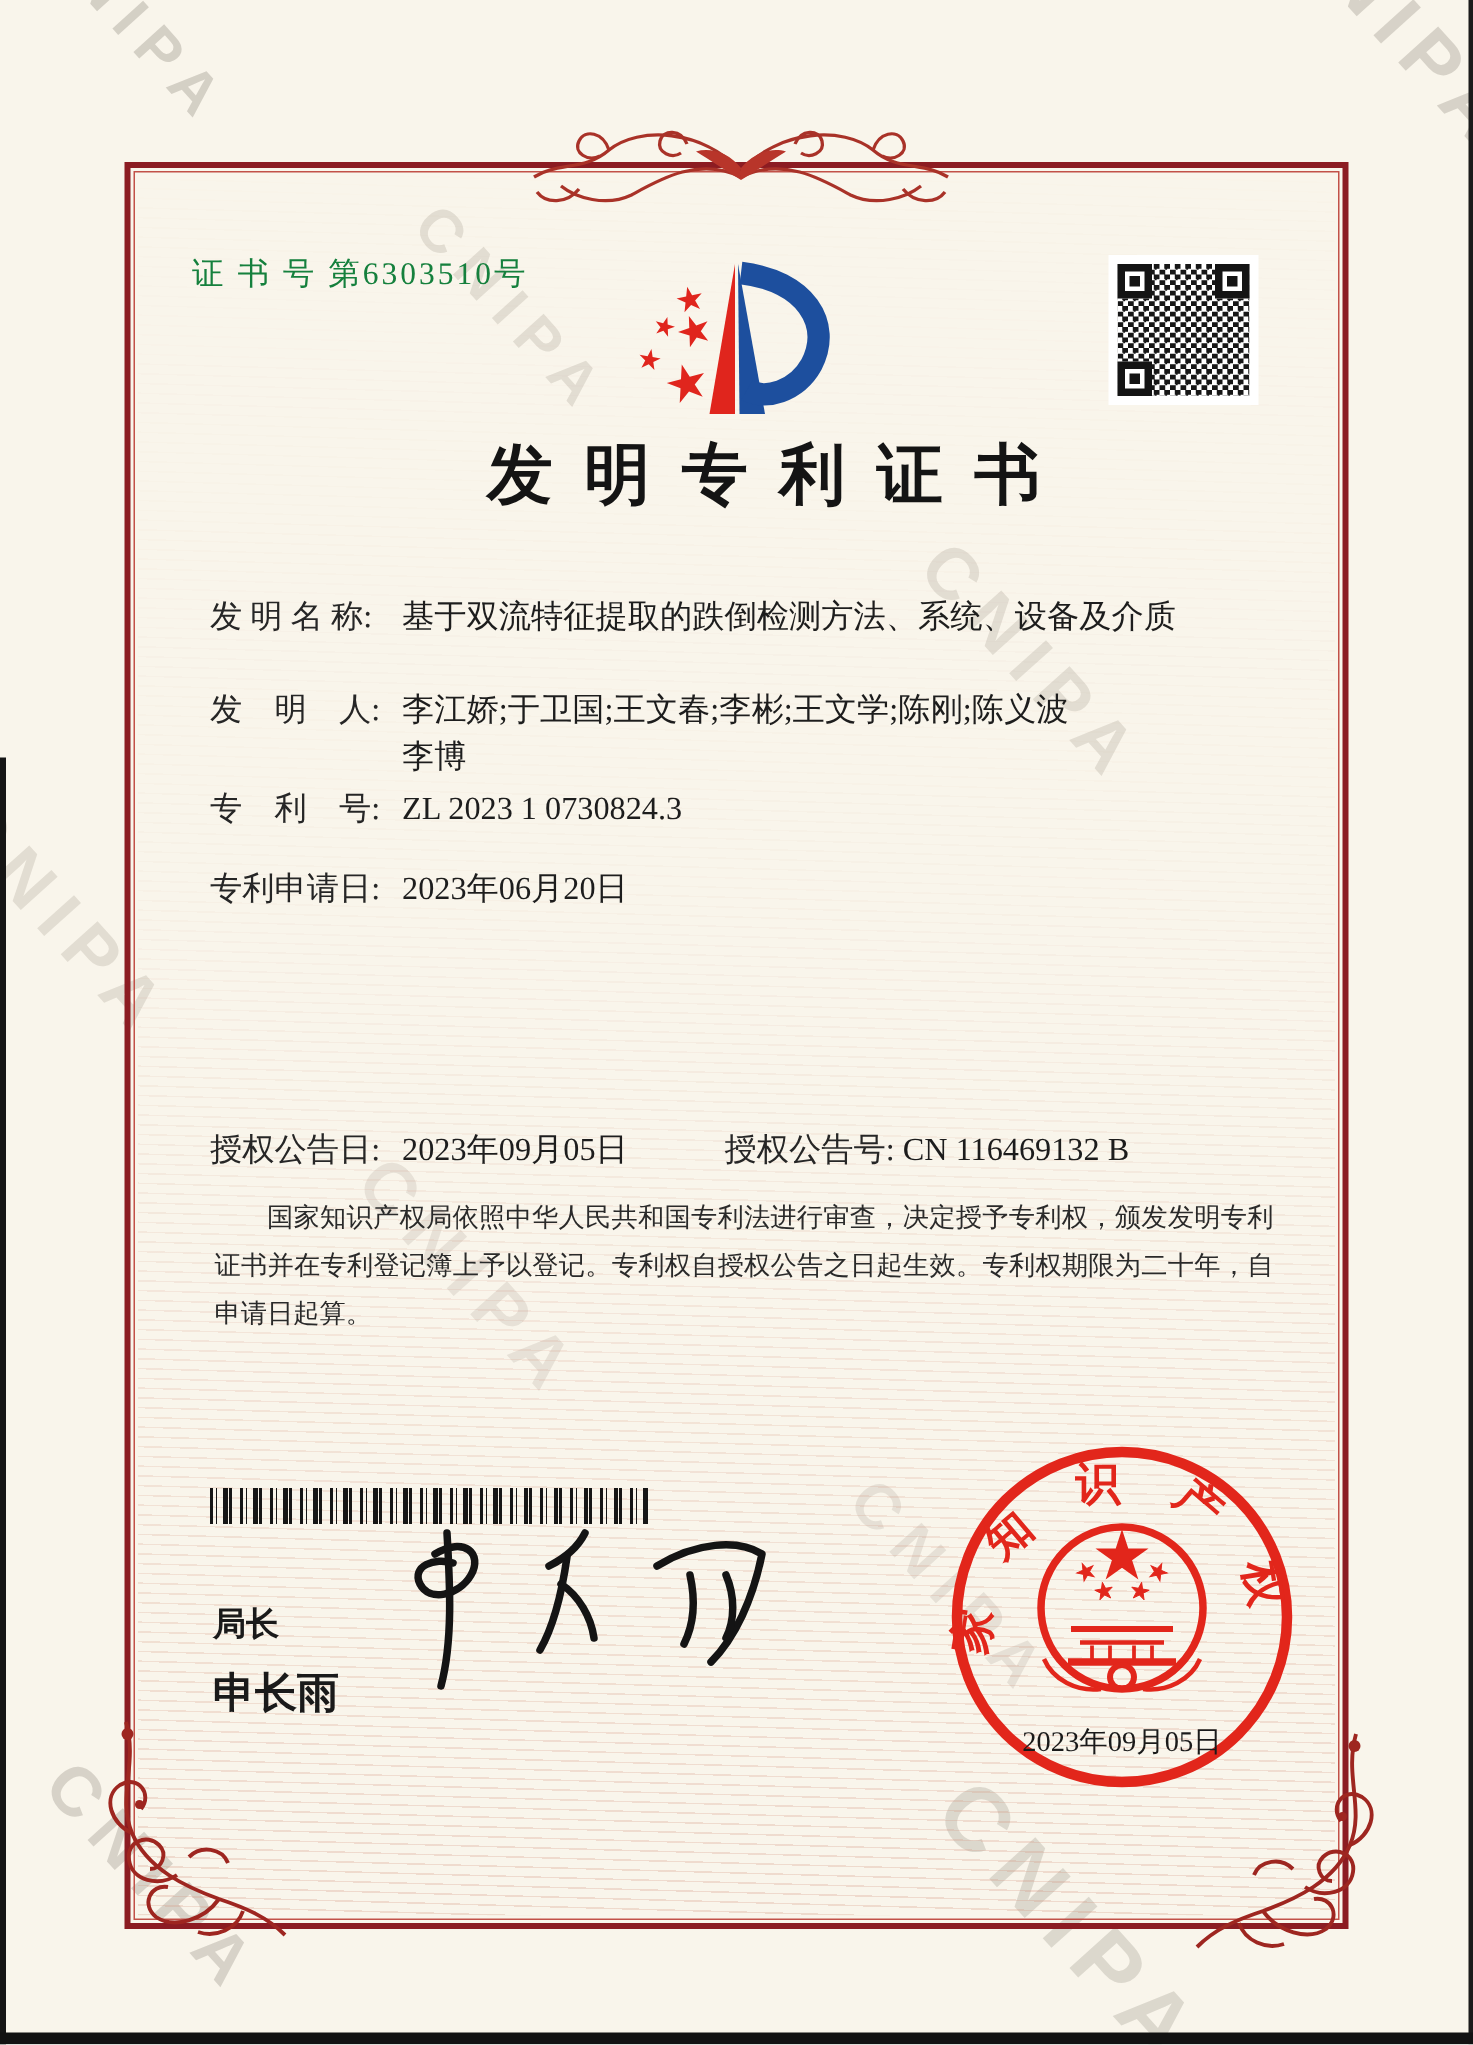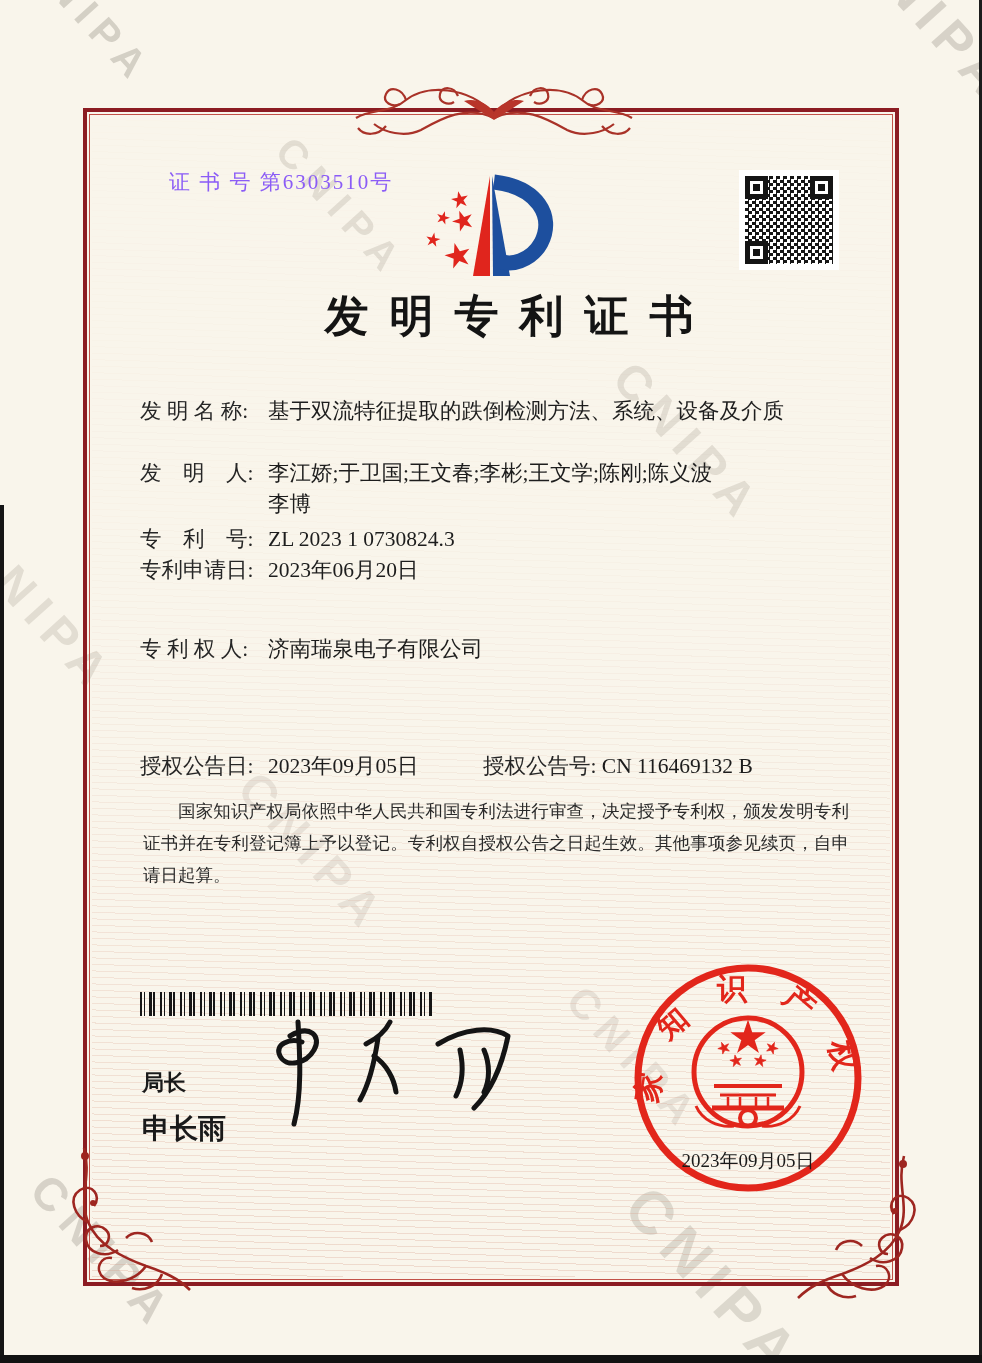--- a/index.html
+++ b/index.html
@@ -31,37 +31,37 @@
   .guilloche{position:absolute;left:5px;top:5px;right:5px;bottom:5px;
      background:repeating-linear-gradient(1.6deg, rgba(213,148,126,0.34) 0px, rgba(213,148,126,0.34) 1px, transparent 1px, transparent 6.5px);
      -webkit-mask-image:linear-gradient(to bottom, rgba(0,0,0,0.05) 0%, rgba(0,0,0,0.10) 40%, rgba(0,0,0,0.55) 72%, rgba(0,0,0,0.8) 100%);
      mask-image:linear-gradient(to bottom, rgba(0,0,0,0.05) 0%, rgba(0,0,0,0.10) 40%, rgba(0,0,0,0.55) 72%, rgba(0,0,0,0.8) 100%);}
 
   .ornament{position:absolute;}
   .orn-top{left:346px;top:74px;}
   .orn-bl{left:66px;top:1146px;}
   .orn-br{left:792px;top:1154px;transform:scaleX(-1);}
 
-  .cert-no{position:absolute;left:128px;top:168px;font-size:21px;letter-spacing:2px;color:#8b5cf6;margin-left:41px;}
+  .cert-no{position:absolute;left:128px;top:168px;font-size:21px;letter-spacing:2px;color:#15803d;}
 
   .logo{position:absolute;left:402px;top:160px;}
   .qr{position:absolute;left:745px;top:176px;width:88px;height:88px;background-color:#fff;
       background-image:repeating-conic-gradient(#161616 0% 25%, #ffffff 0% 50%);
       background-size:7px 7px;outline:6px solid #fff;}
   .fp{position:absolute;width:23px;height:23px;border:5px solid #141414;background:#fff;box-sizing:border-box;}
   .fp .fpc{display:block;width:7px;height:7px;margin:3px;background:#141414;}
   .fp-tl{left:0;top:0;} .fp-tr{right:0;top:0;} .fp-bl{left:0;bottom:0;}
 
   .title{position:absolute;left:83px;top:287px;width:852px;text-align:center;
          font-size:44px;font-weight:bold;letter-spacing:21px;text-indent:21px;color:#141414;}
 
   .row{position:absolute;left:140px;width:710px;font-size:21.5px;line-height:31px;}
   .row .label{display:inline-block;width:128px;vertical-align:top;white-space:nowrap;color:#262626;}
   .row .value{display:inline-block;vertical-align:top;max-width:575px;color:#1d1d1d;}
-  .r0{top:396px;} .r1{top:458px;} .r2{top:524px;} .r3{top:555px;}
+  .r0{top:396px;} .r1{top:458px;} .r2{top:524px;} .r3{top:577px;}
   .r4{top:634px;} .r5{top:691px;} .r6{top:751px;}
   .r6 .value{width:215px;} .r6 .label2{display:inline-block;white-space:nowrap;color:#262626;}
 
   .body-text{position:absolute;left:143px;top:795px;width:706px;font-size:17.5px;line-height:32px;
              text-align:justify;color:#2a2a2a;}
   .body-text p{margin:0 0 14px 0;text-indent:2em;}
 
   .barcode{position:absolute;left:140px;top:992px;width:292px;height:24px;
      background:repeating-linear-gradient(90deg,#161616 0 2px,transparent 2px 4px,#161616 4px 5px,
        transparent 5px 9px,#161616 9px 12px,transparent 12px 13px,#161616 13px 15px,transparent 15px 20px);}
@@ -180,29 +180,26 @@
   <div class="row r1">
     <span class="label">发　明　人:</span><span class="value"><span>李江娇;于卫国;王文春;李彬;王文学;陈刚;陈义波</span><br>
       <span>李博</span></span>
   </div>
   <div class="row r2">
     <span class="label">专　利　号:</span><span class="value">ZL 2023 1 0730824.3</span>
   </div>
   <div class="row r3">
     <span class="label">专利申请日:</span><span class="value">2023年06月20日</span>
   </div>
-  <div class="row r4">
-    <span class="label">专 利 权 人:</span><span class="value">济南瑞泉电子有限公司</span>
-  </div>
   <div class="row r6">
     <span class="label">授权公告日:</span><span class="value">2023年09月05日</span><span class="label2">授权公告号:</span>&nbsp;<span>CN 116469132 B</span>
   </div>
 
   <div class="body-text">
-    <p>国家知识产权局依照中华人民共和国专利法进行审查，决定授予专利权，颁发发明专利证书并在专利登记簿上予以登记。专利权自授权公告之日起生效。其他事项参见续页，自申请日起算。</p>
+    <p>国家知识产权局依照中华人民共和国专利法进行审查，决定授予专利权，颁发发明专利证书并在专利登记簿上予以登记。专利权自授权公告之日起生效。专利权期限为二十年，自申请日起算。</p>
   </div>
 
   <div class="barcode"></div>
 
   <div class="signer-title">局长</div>
   <div class="signer-name">申长雨</div>
 
   <svg class="signature" width="300" height="120" viewBox="0 0 300 120">
     <g stroke="#141414" stroke-width="5" fill="none" stroke-linecap="round" stroke-linejoin="round">
       <path d="M62,22 C82,10 94,22 86,36 C78,50 58,54 52,42 C46,30 62,24 74,28"></path>

